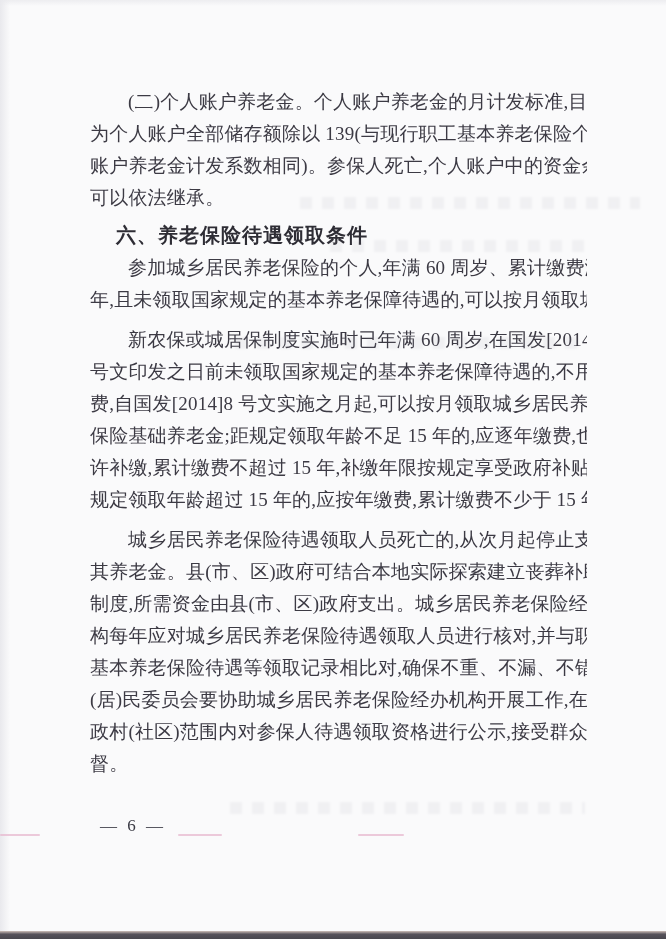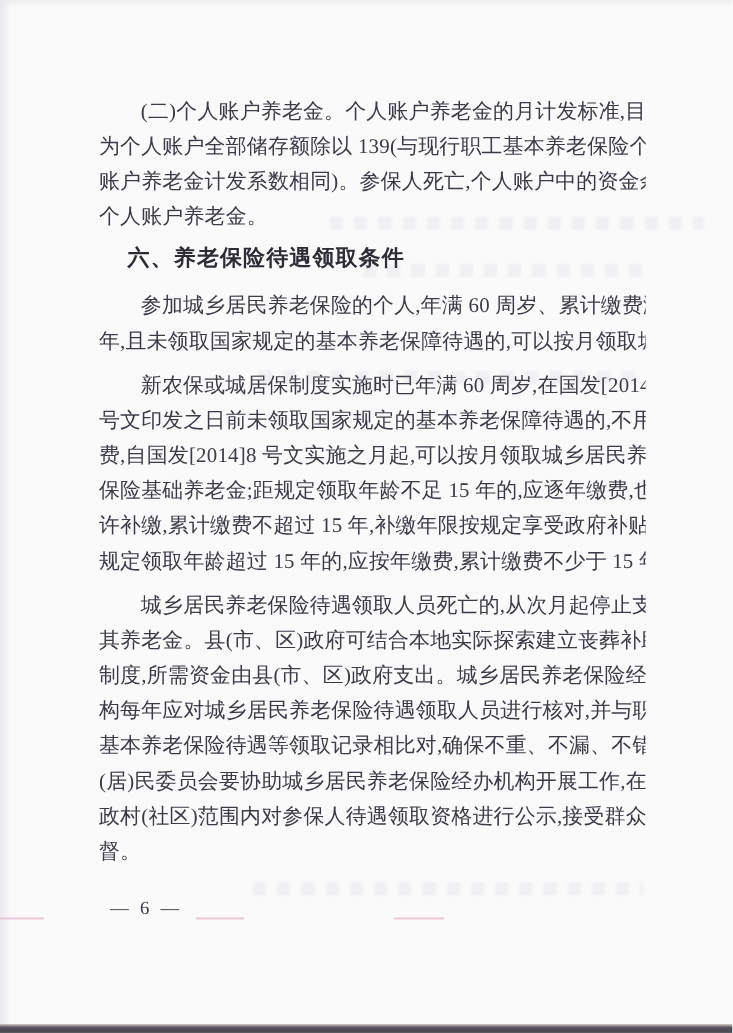--- a/index.html
+++ b/index.html
@@ -27,21 +27,21 @@
     white-space:nowrap;
     overflow:hidden;
     text-align:justify;
     text-align-last:justify;
     text-justify:inter-character;
     letter-spacing:0.2px;
   }
   .line.indent{text-indent:38px;}
   .line.last{text-align-last:left;}
   .heading{
-    margin:5px 0 12px 26px;
+    margin:5px 0 1px 26px;
     font-family:"Liberation Sans","DejaVu Sans",sans-serif;
     font-weight:bold;
     font-size:20px;
     line-height:32px;
     height:32px;
     letter-spacing:1px;
     color:#2e2d35;
     white-space:nowrap;
   }
   .footer-page-number{
@@ -85,21 +85,21 @@
 <body>
 
 <div class="page">
 
   <div class="content">
     <div id="blocks">
         <div class="para">
           <div class="line indent">(二)个人账户养老金。个人账户养老金的月计发标准,目前</div>
           <div class="line">为个人账户全部储存额除以 139(与现行职工基本养老保险个人</div>
           <div class="line">账户养老金计发系数相同)。参保人死亡,个人账户中的资金余额</div>
-          <div class="line last">个人账户养老金。</div>
+          <div class="line last">可以依法继承。</div>
         </div>
         <div class="heading">六、养老保险待遇领取条件</div>
         <div class="para">
           <div class="line indent">参加城乡居民养老保险的个人,年满 60 周岁、累计缴费满 15</div>
           <div class="line">年,且未领取国家规定的基本养老保障待遇的,可以按月领取城乡</div>
         </div>
         <div class="para">
           <div class="line indent">新农保或城居保制度实施时已年满 60 周岁,在国发[2014]8</div>
           <div class="line">号文印发之日前未领取国家规定的基本养老保障待遇的,不用缴</div>
           <div class="line">费,自国发[2014]8 号文实施之月起,可以按月领取城乡居民养老</div>

